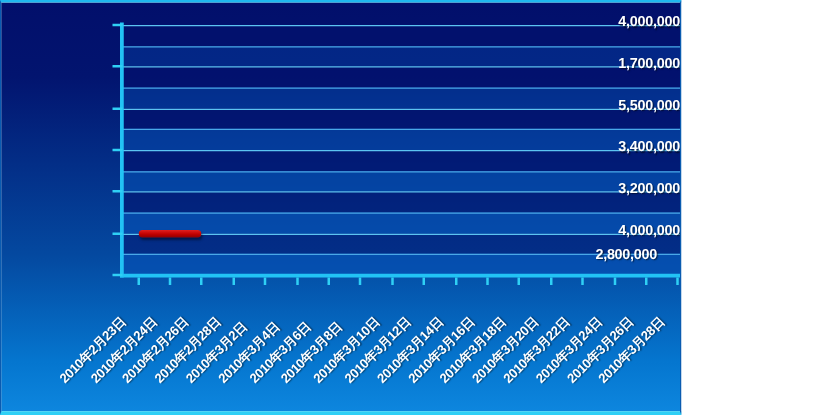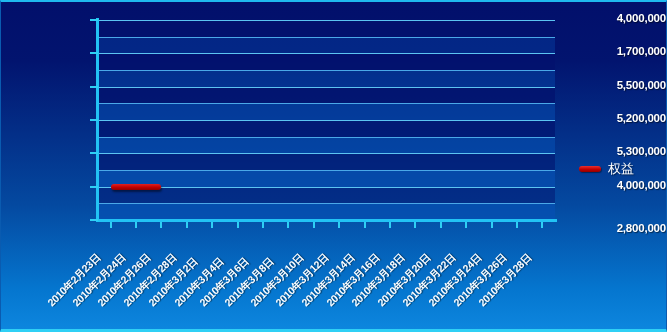--- a/index.html
+++ b/index.html
@@ -2,21 +2,21 @@
 <html><head>
 <meta charset="utf-8">
 <style>
   html, body {
     margin: 0;
     padding: 0;
     background: #ffffff;
   }
   #chart-root {
     position: relative;
-    width: 667px;
+    width: 545px;
     height: 332px;
     overflow: hidden;
     font-family: "Liberation Sans", "DejaVu Sans", sans-serif;
     background: linear-gradient(to bottom, #020f6b 0%, #02146f 18%, #0449a0 62%, #0576cf 88%, #0d86de 100%);
     box-sizing: border-box;
     border-top: 2px solid #1fb9ef;
     border-bottom: 3px solid #2fd0f5;
     border-left: 1px solid #0a5bb0;
     border-right: 1px solid #0a5bb0;
     text-decoration: underline;
@@ -176,27 +176,27 @@
   <div id="x-axis-line"></div>
 
   <div id="y-axis-group">
       <div class="y-tick" style="top: 17px;"></div>
       <div class="y-label" style="top: 10px;">4,000,000</div>
       <div class="y-tick" style="top: 50.3333px;"></div>
       <div class="y-label" style="top: 43.3333px;">1,700,000</div>
       <div class="y-tick" style="top: 83.6667px;"></div>
       <div class="y-label" style="top: 76.6667px;">5,500,000</div>
       <div class="y-tick" style="top: 117px;"></div>
-      <div class="y-label" style="top: 110px;">5,200,000</div>
+      <div class="y-label" style="top: 110px;">3,400,000</div>
       <div class="y-tick" style="top: 150.333px;"></div>
-      <div class="y-label" style="top: 143.333px;">5,300,000</div>
+      <div class="y-label" style="top: 143.333px;">3,200,000</div>
       <div class="y-tick" style="top: 183.667px;"></div>
       <div class="y-label" style="top: 176.667px;">4,000,000</div>
       <div class="y-tick" style="top: 217px;"></div>
-      <div class="y-label" style="top: 220px;">2,800,000</div>
+      <div class="y-label" style="top: 196px; text-align: center;">2,800,000</div>
     </div>
 
   <div id="x-axis-group">
       <div class="x-tick" style="left: 108.694px;"></div>
       <div class="x-label" style="left: 43.6944px; top: 298px;">2010年2月23日</div>
       <div class="x-tick" style="left: 134.083px;"></div>
       <div class="x-label" style="left: 69.0833px; top: 298px;">2010年2月24日</div>
       <div class="x-tick" style="left: 159.472px;"></div>
       <div class="x-label" style="left: 94.4722px; top: 298px;">2010年2月26日</div>
       <div class="x-tick" style="left: 184.861px;"></div>

